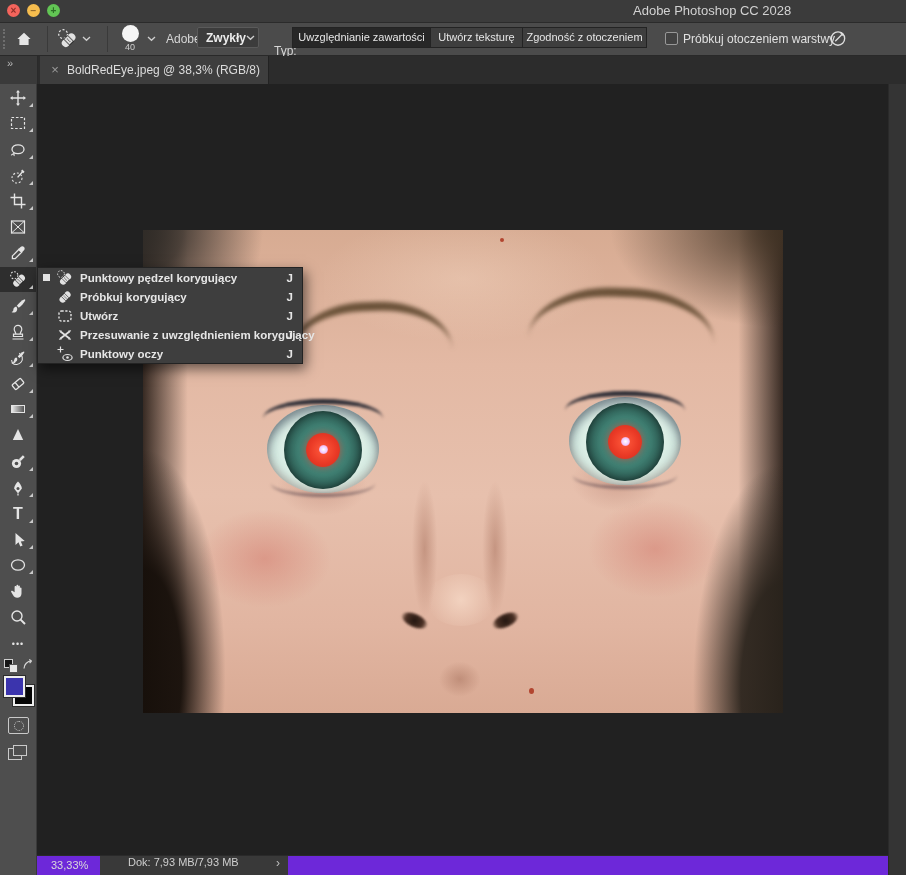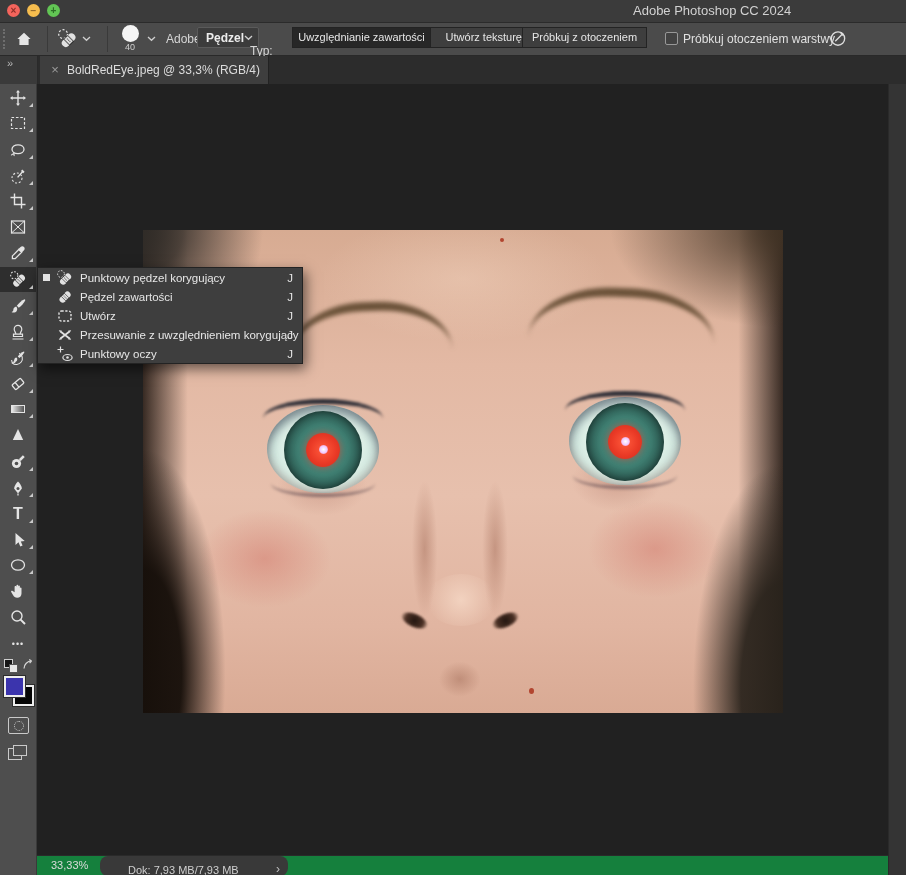--- a/index.html
+++ b/index.html
@@ -63,23 +63,23 @@
   .mini-colors .sq2{position:absolute;left:5px;top:5px;width:7px;height:7px;background:#e7e7e7;border:1px solid #555;}
   .qmask{left:8px;top:633px;width:19px;height:15px;border:1px solid #c9c9c9;border-radius:2px;display:flex;align-items:center;justify-content:center;}
   .qmask .dotc{width:8px;height:8px;border-radius:50%;border:1px dotted #c9c9c9;}
   .smode{left:8px;top:661px;width:18px;height:14px;}
   .smode .r1{position:absolute;left:0;top:3px;width:12px;height:10px;border:1px solid #c9c9c9;}
   .smode .r2{position:absolute;left:5px;top:0;width:12px;height:9px;border:1px solid #c9c9c9;background:#4e4e4e;}
 
   
   .canvas{left:37px;top:84px;width:851px;height:771px;background:#212121;}
   .right-strip{left:888px;top:84px;width:18px;height:791px;background:#343434;border-left:1px solid #2a2a2a;box-sizing:border-box;}
-  .statusbar{left:37px;top:855px;width:851px;height:20px;background:#15803d;border-top:1px solid #2a2a2a;box-sizing:border-box;}
+  .statusbar{left:37px;top:855px;width:851px;height:20px;background:#6d28d9;border-top:1px solid #2a2a2a;box-sizing:border-box;}
   .zoom-level{left:14px;top:3px;font-size:11px;color:#dadada;}
-  .doc-info-box{left:63px;top:0;width:188px;height:20px;background:#393939;display:flex;align-items:flex-end;justify-content:space-between;padding:0 8px 0 28px;box-sizing:border-box;border-radius:8px;}
+  .doc-info-box{left:63px;top:0;width:188px;height:20px;background:#393939;display:flex;align-items:flex-start;justify-content:space-between;padding:0 8px 0 28px;box-sizing:border-box;}
   .doc-info{font-size:11px;color:#cfcfcf;}
   .doc-expander{font-size:12px;color:#bdbdbd;}
 
   
   .photo{left:106px;top:146px;width:640px;height:483px;overflow:hidden;background:#171009;}
   .ph-bg{position:absolute;inset:0;
     background:
       radial-gradient(circle at 0% 0%, rgba(48,44,40,.95) 0px, rgba(48,44,40,.8) 40px, rgba(48,44,40,0) 120px),
       radial-gradient(ellipse 230px 130px at 100% 0%, rgba(64,50,36,.95) 0%, rgba(64,50,36,0) 75%),
       radial-gradient(ellipse 110px 300px at 0% 92%, rgba(22,15,10,.96) 35%, rgba(22,15,10,0) 75%),
@@ -120,36 +120,36 @@
   .nostril-r{left:349px;top:384px;transform:rotate(-24deg);}
   .nose-tip{position:absolute;left:283px;top:344px;width:70px;height:52px;border-radius:50%;
     background:radial-gradient(circle,rgba(255,232,214,.55) 0%,rgba(255,232,214,0) 75%);}
   .mole{position:absolute;width:5px;height:6px;border-radius:50%;background:#b2452f;filter:blur(.4px);}
   .mole-chin{left:386px;top:458px;}
   .mole-top{left:357px;top:8px;width:4px;height:4px;}
 
   
   .flyout{left:37px;top:267px;width:264px;background:#3e3e3e;border:1px solid #232323;
     box-shadow:3px 5px 12px rgba(0,0,0,.55);z-index:10;}
-  .fly-row{position:relative;height:19px;display:flex;align-items:center;}
+  .fly-row{position:relative;height:19px;display:flex;align-items:center;font-weight:bold;}
   .fly-check{position:absolute;left:5px;top:6px;width:7px;height:7px;background:#e3e3e3;}
   .fly-icon{position:absolute;left:18px;top:1px;width:18px;height:18px;}
   .fly-label{margin-left:42px;font-size:11.5px;color:#e6e6e6;white-space:nowrap;}
   .fly-shortcut{position:absolute;right:9px;font-size:11.5px;color:#e6e6e6;}
 
   .chev{flex:none;}
 </style>
 </head>
 <body>
 
 <div class="abs titlebar">
   <div class="abs tl tl-close">×</div>
   <div class="abs tl tl-min">−</div>
   <div class="abs tl tl-zoom">+</div>
-  <div class="abs win-title">Adobe Photoshop CC 2024</div>
+  <div class="abs win-title">Adobe Photoshop CC 2028</div>
 </div>
 
 <div class="abs optionsbar">
   <div class="abs grip"></div>
 
   <div class="abs opt-icon-btn" style="left:15px;">
     <svg width="18" height="18" viewBox="0 0 18 18">
       <path d="M9 2.8L2.4 9h2v6h9.2V9h2z" fill="#e6e6e6"></path>
     </svg>
   </div>
@@ -177,50 +177,50 @@
   <div class="abs brush-preview">
     <div class="brush-circle"></div>
     <div class="brush-size">40</div>
   </div>
   <svg class="abs chev" style="left:147px;top:13px;" width="9" height="6" viewBox="0 0 9 6">
     <path d="M1 1l3.5 3.3L8 1" stroke="#cfcfcf" fill="none" stroke-width="1.3"></path>
   </svg>
 
   <div class="abs opt-label" style="left:166px;">Adobe:</div>
   <div class="abs dropdown">
-    <span class="dd-text">Pędzel</span>
+    <span class="dd-text">Zwykły</span>
     <svg class="chev" width="9" height="6" viewBox="0 0 9 6">
       <path d="M1 1l3.5 3.3L8 1" stroke="#cfcfcf" fill="none" stroke-width="1.3"></path>
     </svg>
   </div>
 
-  <div class="abs opt-label" style="left:250px;margin-top:12px;">Typ:</div>
+  <div class="abs opt-label" style="left:274px;margin-top:12px;">Typ:</div>
   <div class="abs seg-btn selected" style="left:292px;width:139px;">Uwzględnianie zawartości</div>
-  <div class="abs seg-btn" style="left:430px;width:93px;text-align:right;">Utwórz teksturę</div>
-  <div class="abs seg-btn" style="left:522px;width:125px;">Próbkuj z otoczeniem</div>
+  <div class="abs seg-btn" style="left:430px;width:93px;">Utwórz teksturę</div>
+  <div class="abs seg-btn" style="left:522px;width:125px;">Zgodność z otoczeniem</div>
 
   <div class="abs checkbox"></div>
   <div class="abs chk-label">Próbkuj otoczeniem warstwy</div>
 
   <div class="abs" style="left:828px;top:5px;">
     <svg width="20" height="20" viewBox="0 0 18 18">
       <circle cx="9" cy="9.5" r="6" fill="none" stroke="#dedede" stroke-width="1.2"></circle>
       <path d="M6.5 12L12.8 5.6" stroke="#dedede" stroke-width="1.2"></path>
       <path d="M12.2 3.6l2.3 2.3-1.2 1.2-2.3-2.3z" fill="#dedede"></path>
     </svg>
   </div>
 </div>
 
 <div class="abs tabbar">
   <div class="abs tab-tools-head">
     <div class="abs collapse">»</div>
   </div>
   <div class="abs doc-tab">
     <div class="abs tab-close">×</div>
-    <div class="abs tab-title">BoldRedEye.jpeg @ 33,3% (RGB/4)</div>
+    <div class="abs tab-title">BoldRedEye.jpeg @ 38,3% (RGB/8)</div>
   </div>
 </div>
 
 <div class="abs toolbar">
 
   <div class="tool fly" style="top:1px;">
     <svg width="18" height="18" viewBox="0 0 18 18">
       <path d="M9 2.6v12.8M2.6 9h12.8" stroke="#e4e4e4" stroke-width="1.4"></path>
       <path d="M9 1l2 2.6H7zM9 17l2-2.6H7zM1 9l2.6-2v4zM17 9l-2.6-2v4z" fill="#e4e4e4"></path>
     </svg>
@@ -463,21 +463,21 @@
   <div class="fly-row">
     <svg class="fly-icon" viewBox="0 0 18 18">
       <g transform="rotate(-45 9 9)">
         <rect x="2.5" y="5.9" width="13" height="6.4" rx="3.2" fill="#e2e2e2"></rect>
         <rect x="6.8" y="5.9" width="4.4" height="6.4" fill="none" stroke="rgba(0,0,0,.55)" stroke-width="0.9"></rect>
         <circle cx="9" cy="7.6" r=".55" fill="rgba(0,0,0,.55)"></circle>
         <circle cx="9" cy="9.1" r=".55" fill="rgba(0,0,0,.55)"></circle>
         <circle cx="9" cy="10.6" r=".55" fill="rgba(0,0,0,.55)"></circle>
       </g>
     </svg>
-    <span class="fly-label">Pędzel zawartości</span>
+    <span class="fly-label">Próbkuj korygujący</span>
     <span class="fly-shortcut">J</span>
   </div>
 
   <div class="fly-row">
     <svg class="fly-icon" viewBox="0 0 18 18">
       <rect x="3" y="4" width="12" height="10" rx="2.5" fill="none" stroke="#e2e2e2" stroke-width="1.4" stroke-dasharray="2.2 1.6"></rect>
     </svg>
     <span class="fly-label">Utwórz</span>
     <span class="fly-shortcut">J</span>
   </div>

